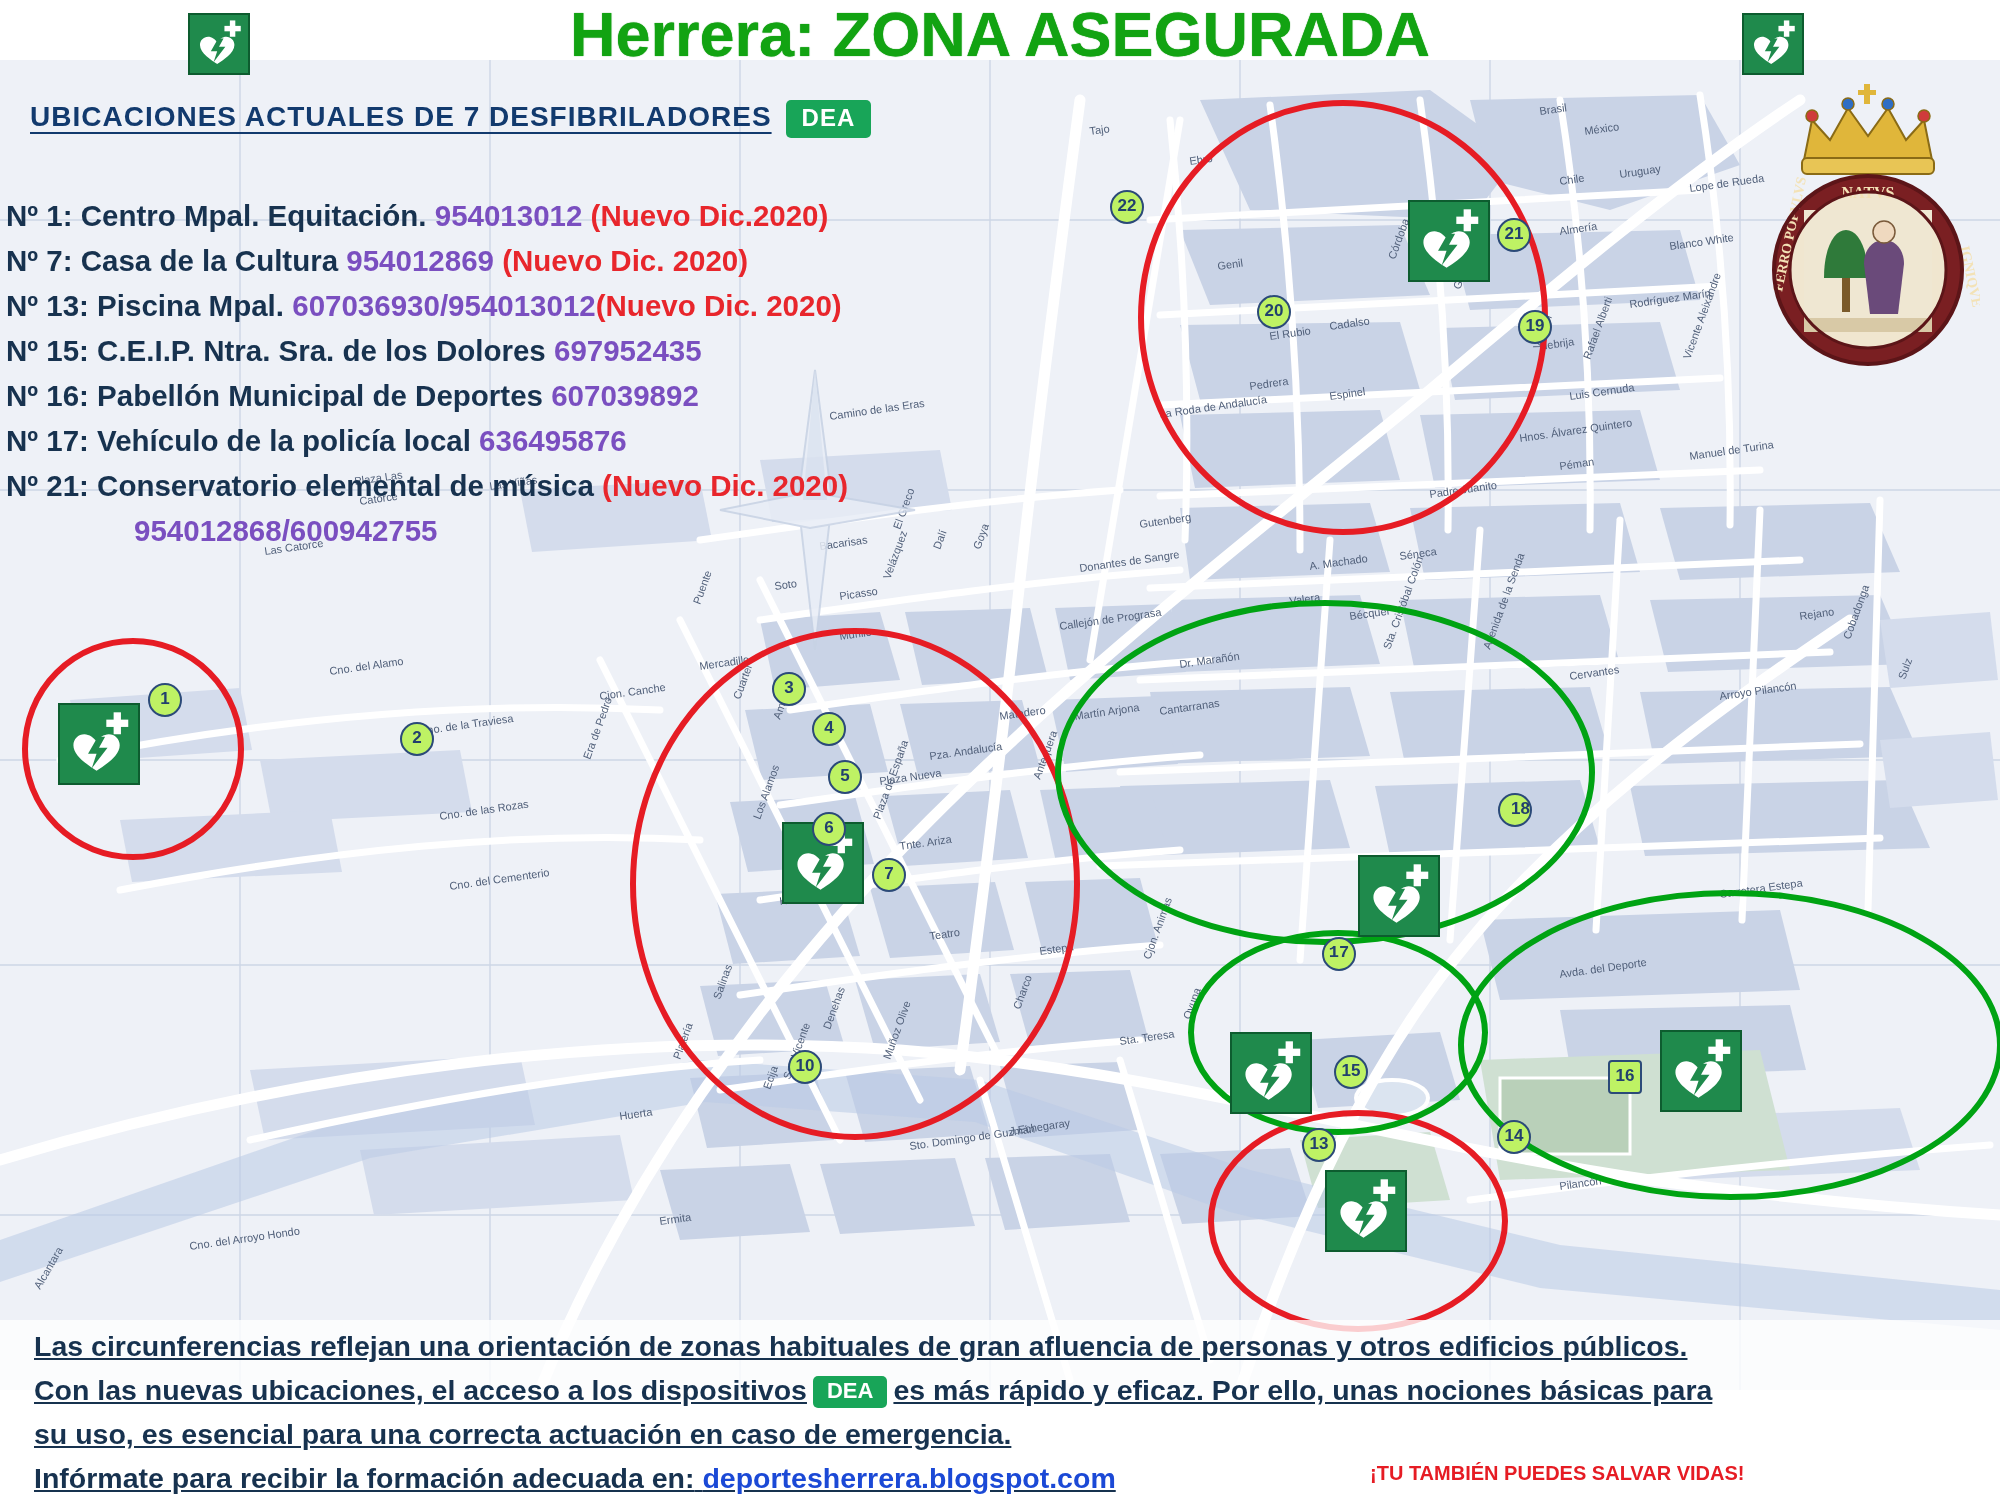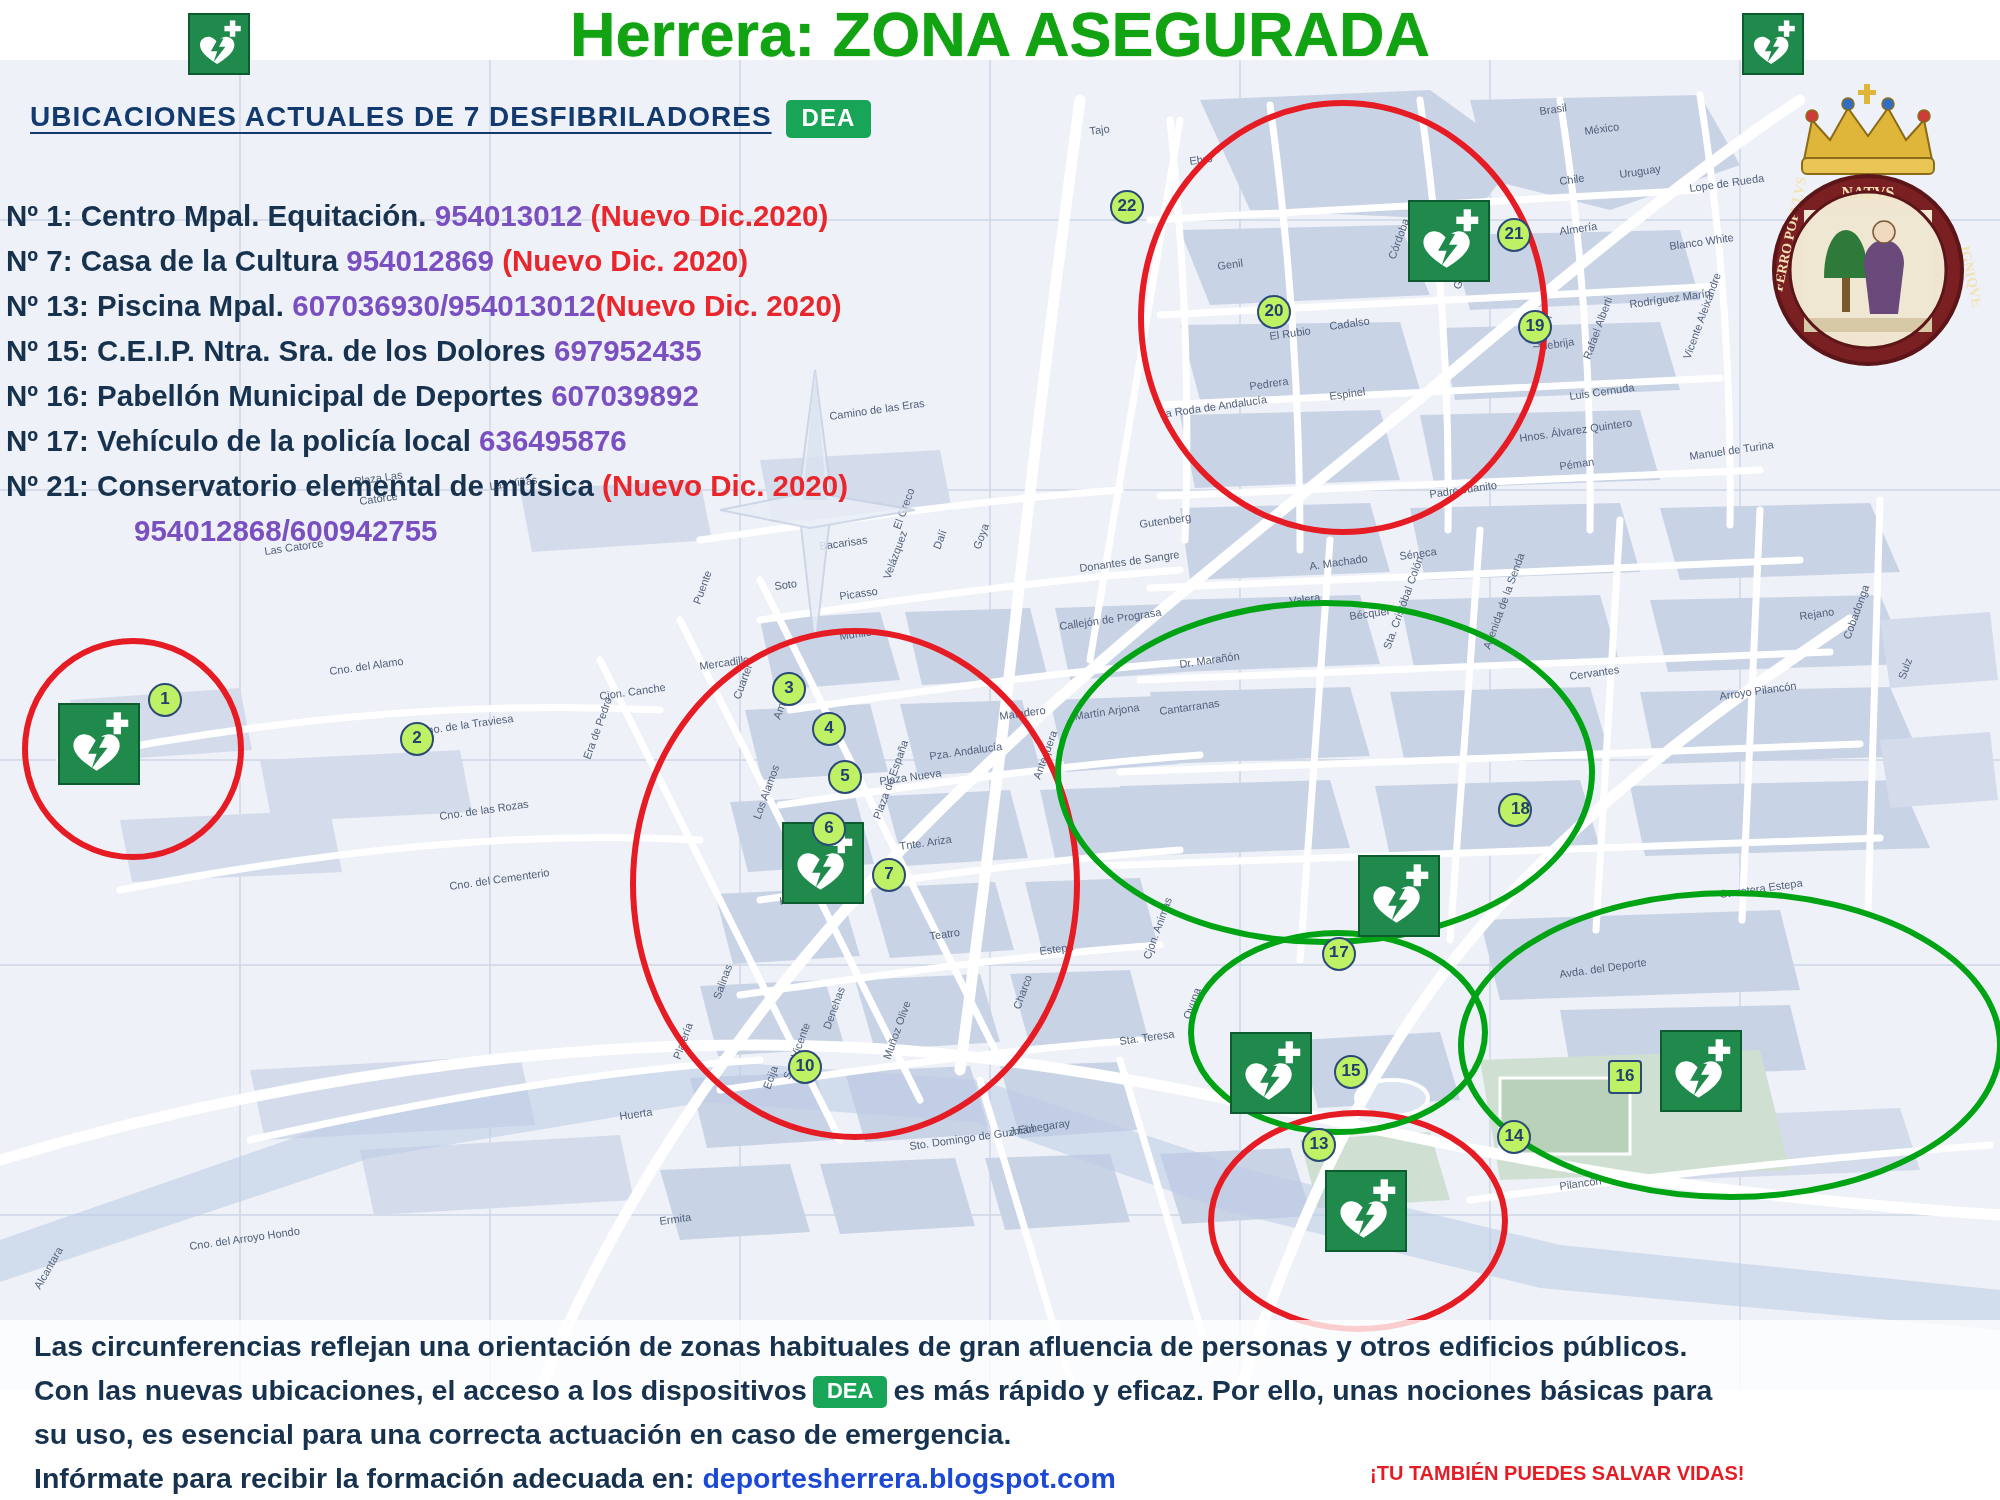--- a/index.html
+++ b/index.html
@@ -160,20 +160,21 @@
     z-index: 30;
     background: rgba(255,255,255,0.78);
   }
   .foot-line {
     position: absolute;
     left: 34px;
     font-size: 28.5px;
     font-weight: bold;
     color: #17324f;
     white-space: nowrap;
+    text-decoration: underline;
   }
   #foot1 { top: 10px; }
   #foot2 { top: 54px; }
   #foot3 { top: 98px; }
   #foot4 { top: 142px; }
   .foot-link { color: #1b49d6; }
   #foot-slogan {
     position: absolute;
     left: 1370px;
     top: 142px;

